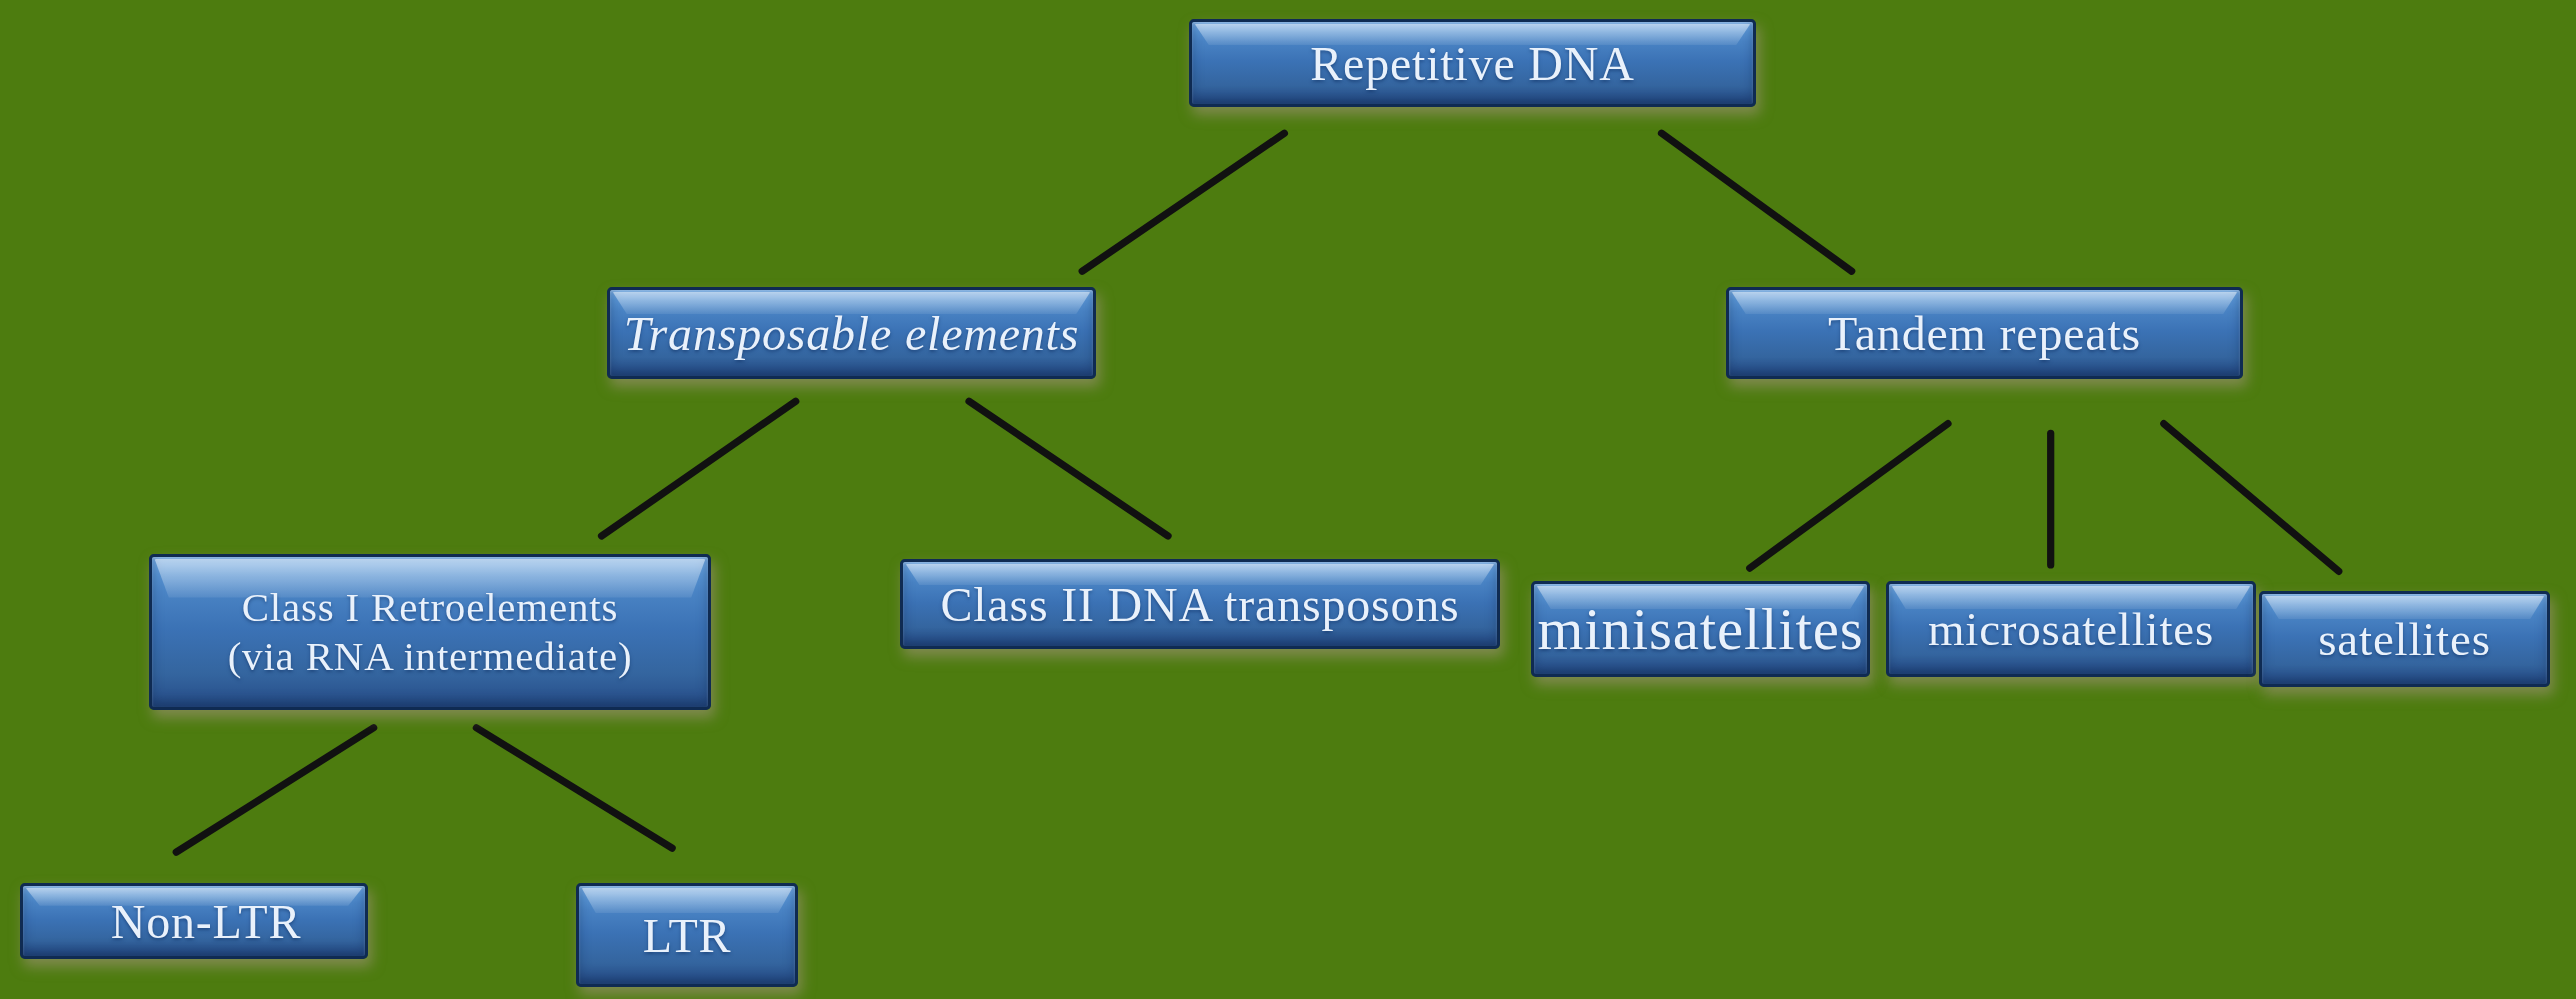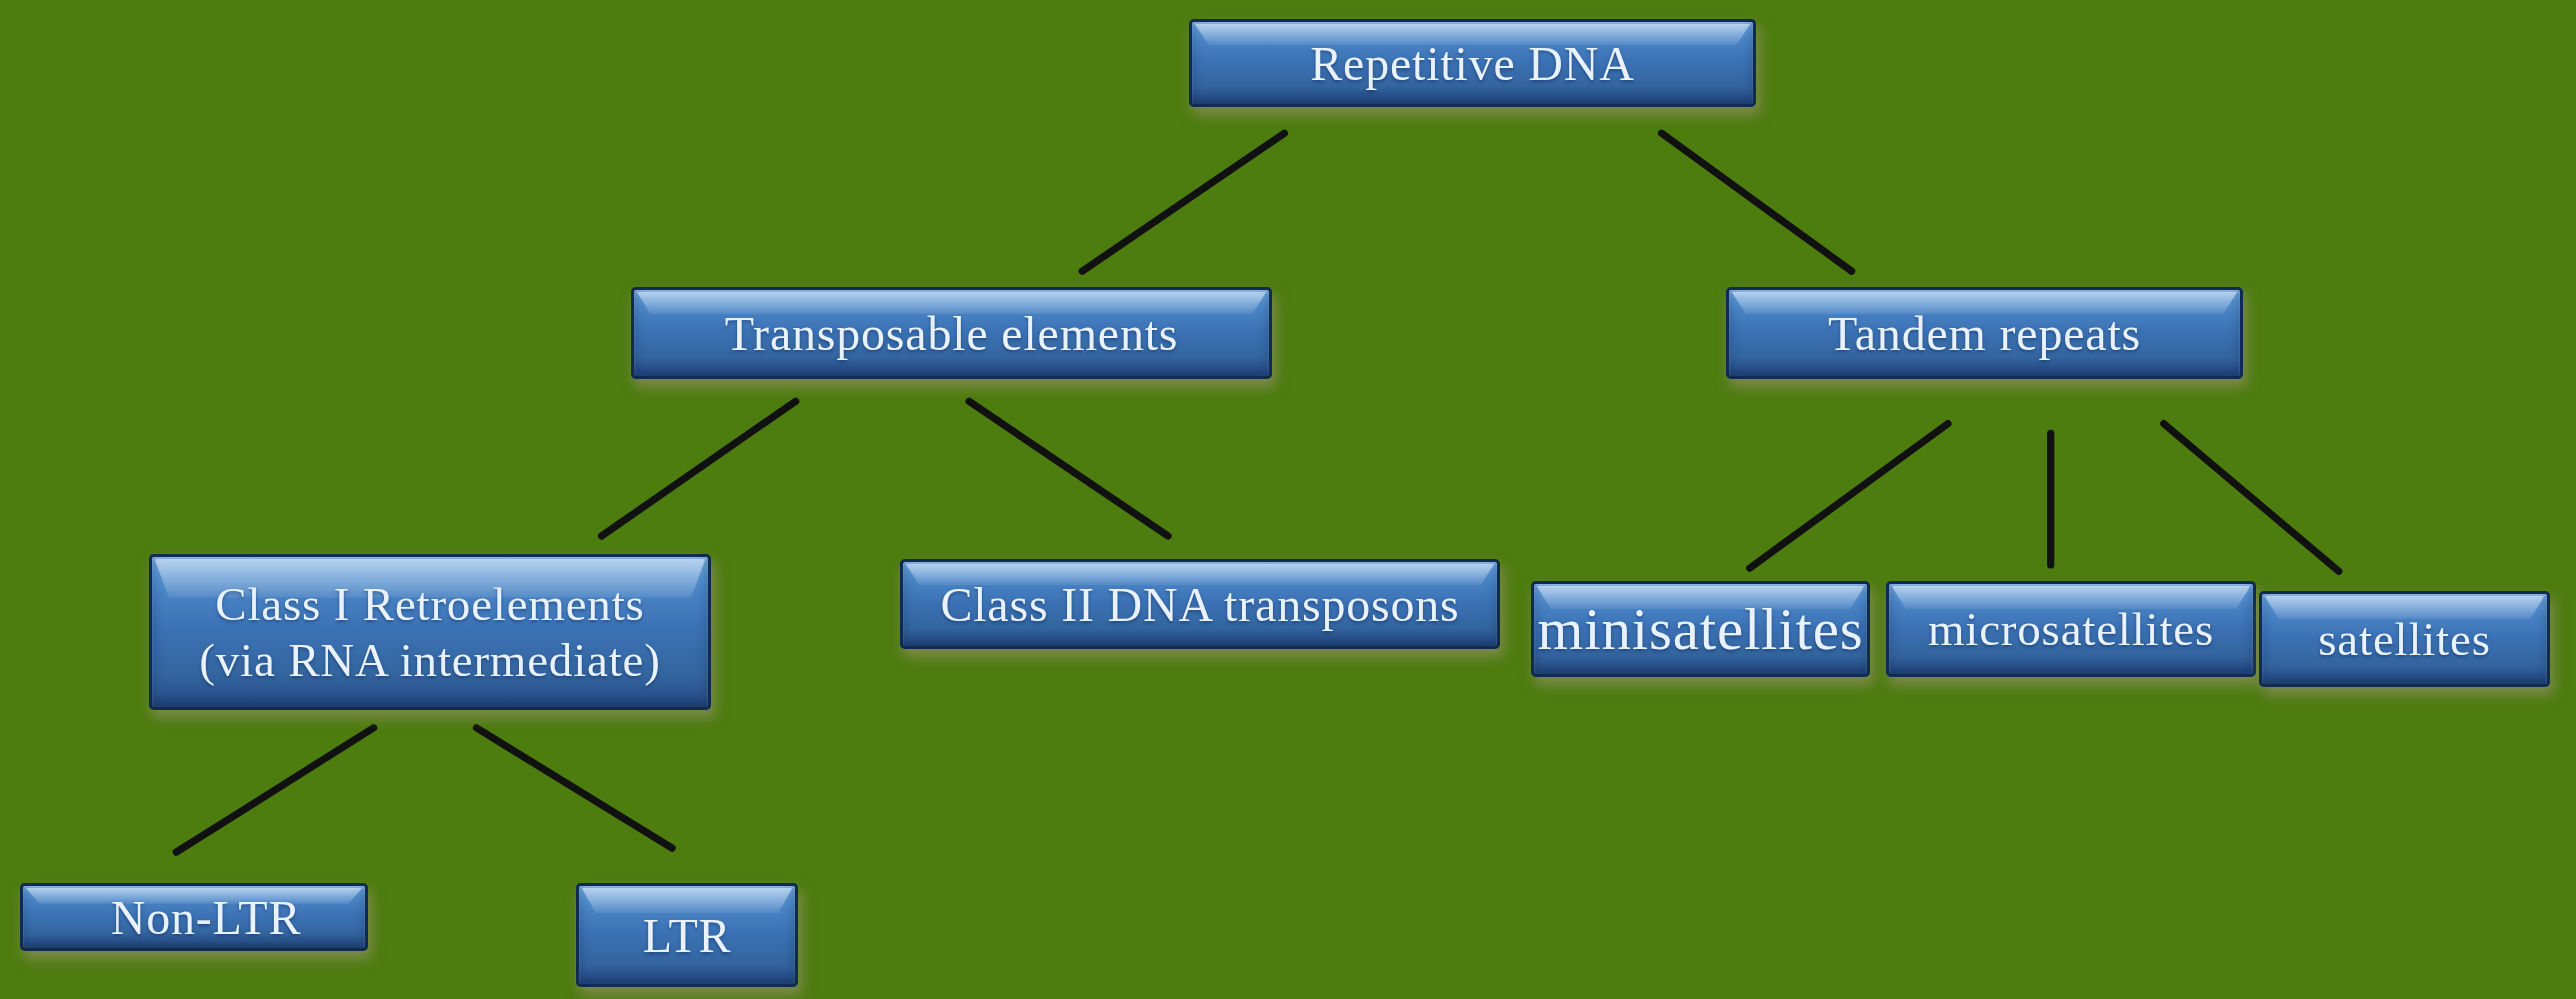--- a/index.html
+++ b/index.html
@@ -59,28 +59,28 @@
     height: 26%;
     background: linear-gradient(180deg, rgba(255,255,255,0.50), rgba(255,255,255,0.08));
     clip-path: polygon(0 0, 100% 0, calc(100% - 14.4px) 100%, 14.4px 100%);
     border-radius: 2.4px 2.4px 0 0;
     pointer-events: none;
   }
   .label { position: relative; z-index: 1; }
   .stack { position: relative; z-index: 1; line-height: 1.2; }
 
   #n-repetitive    { left: 1189px; top: 19px;   width: 567px; height: 88px; }
-  #n-transposable  { left: 631px;  top: 287px;  width: 641px; height: 92px; }
+  #n-transposable  { left: 607px;  top: 287px;  width: 489px; height: 92px; font-style: italic; }
   #n-tandem        { left: 1726px; top: 287px;  width: 517px; height: 92px; }
-  #n-class-i       { left: 149px;  top: 554px;  width: 562px; height: 156px; font-size: 47px; }
+  #n-class-i       { left: 149px;  top: 554px;  width: 562px; height: 156px; font-size: 41px; }
   #n-class-ii      { left: 900px; top: 559px;  width: 600px; height: 90px; }
   #n-minisat       { left: 1531px; top: 581px;  width: 339px; height: 96px; font-size: 59px; }
   #n-microsat      { left: 1886px; top: 581px;  width: 370px; height: 96px; font-size: 47px; text-align: center; }
   #n-satellites    { left: 2259px; top: 591px;  width: 291px; height: 96px; font-size: 47px; }
-  #n-non-ltr       { left: 20px;   top: 883px; width: 348px; height: 68px; padding-left: 24px; }
+  #n-non-ltr       { left: 20px;   top: 883px; width: 348px; height: 76px; padding-left: 24px; }
   #n-ltr           { left: 576px;  top: 883px; width: 222px; height: 104px; }
 </style>
 </head>
 <body>
 
 <div class="canvas">
 
   <svg class="edges" viewBox="0 0 3209 1245" xmlns="http://www.w3.org/2000/svg">
     <g stroke="#111111" stroke-width="9" stroke-linecap="round">
       <line x1="1600" y1="166" x2="1348" y2="338"></line>

